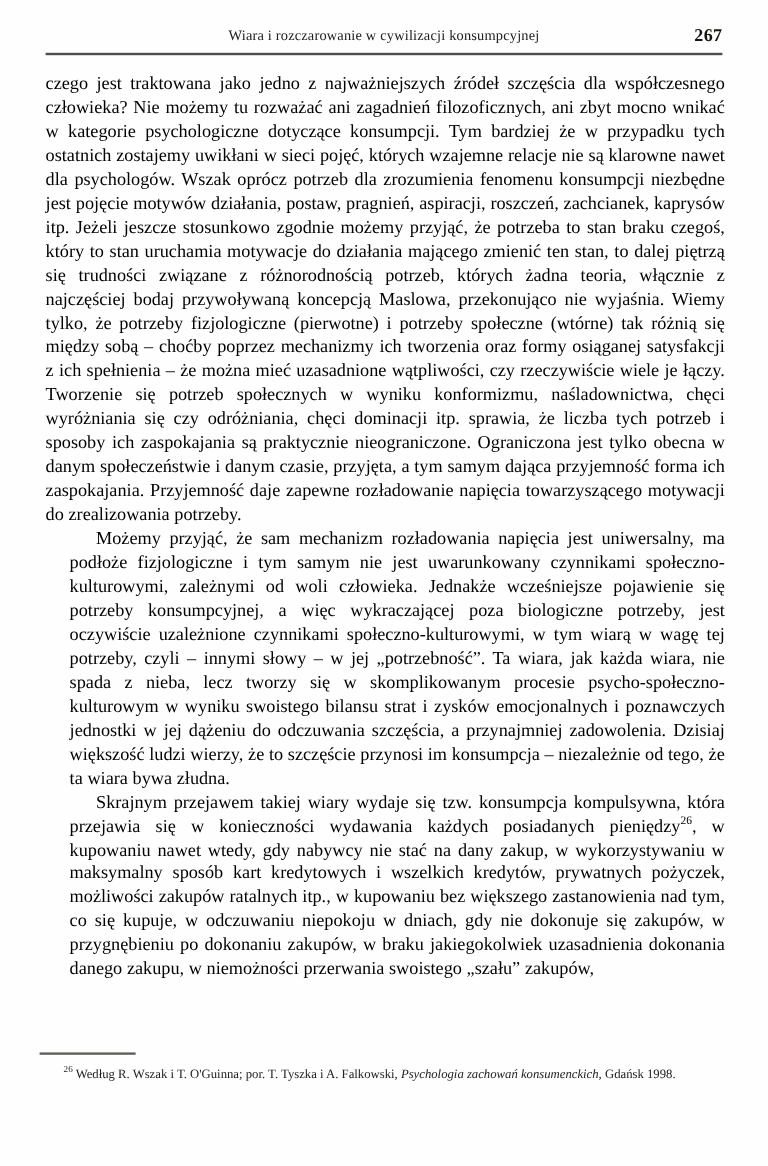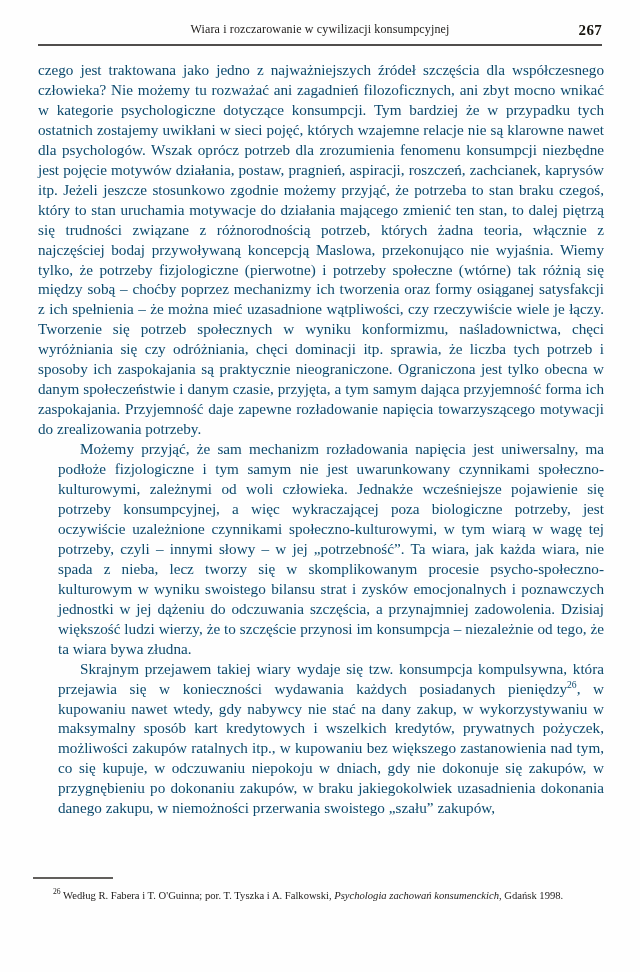--- a/index.html
+++ b/index.html
@@ -63,21 +63,21 @@
     left: 38px;
     top: 60px;
     width: 566px;
   }
   .para {
     font-size: 15.2px;
     line-height: 19.95px;
     text-align: justify;
     text-justify: inter-word;
     margin: 0;
-    color: #0c4a6e;
+    color: #000000;
     hyphens: manual;
     word-spacing: 0.1px;
   }
   .para.indent {
     text-indent: 22px;
     margin-left: 20px;
   }
   .fn-ref {
     font-size: 9.6px;
     vertical-align: super;
@@ -129,15 +129,15 @@
 
     <p class="para">czego jest traktowana jako jedno z najważniejszych źródeł szczęścia dla współczesnego człowieka? Nie możemy tu rozważać ani zagadnień filozoficznych, ani zbyt mocno wnikać w kategorie psychologiczne dotyczące konsumpcji. Tym bardziej że w przypadku tych ostatnich zostajemy uwikłani w sieci pojęć, których wzajemne relacje nie są klarowne nawet dla psychologów. Wszak oprócz potrzeb dla zrozumienia fenomenu konsumpcji niezbędne jest pojęcie motywów działania, postaw, pragnień, aspiracji, roszczeń, zachcianek, kaprysów itp. Jeżeli jeszcze stosunkowo zgodnie możemy przyjąć, że potrzeba to stan braku czegoś, który to stan uruchamia motywacje do działania mającego zmienić ten stan, to dalej piętrzą się trudności związane z różnorodnością potrzeb, których żadna teoria, włącznie z najczęściej bodaj przywoływaną koncepcją Maslowa, przekonująco nie wyjaśnia. Wiemy tylko, że potrzeby fizjologiczne (pierwotne) i potrzeby społeczne (wtórne) tak różnią się między sobą – choćby poprzez mechanizmy ich tworzenia oraz formy osiąganej satysfakcji z ich spełnienia – że można mieć uzasadnione wątpliwości, czy rzeczywiście wiele je łączy. Tworzenie się potrzeb społecznych w wyniku konformizmu, naśladownictwa, chęci wyróżniania się czy odróżniania, chęci dominacji itp. sprawia, że liczba tych potrzeb i sposoby ich zaspokajania są praktycznie nieograniczone. Ograniczona jest tylko obecna w danym społeczeństwie i danym czasie, przyjęta, a tym samym dająca przyjemność forma ich zaspokajania. Przyjemność daje zapewne rozładowanie napięcia towarzyszącego motywacji do zrealizowania potrzeby.</p>
 
     <p class="para indent">Możemy przyjąć, że sam mechanizm rozładowania napięcia jest uniwersalny, ma podłoże fizjologiczne i tym samym nie jest uwarunkowany czynnikami społeczno-kulturowymi, zależnymi od woli człowieka. Jednakże wcześniejsze pojawienie się potrzeby konsumpcyjnej, a więc wykraczającej poza biologiczne potrzeby, jest oczywiście uzależnione czynnikami społeczno-kulturowymi, w tym wiarą w wagę tej potrzeby, czyli – innymi słowy – w jej „potrzebność”. Ta wiara, jak każda wiara, nie spada z nieba, lecz tworzy się w skomplikowanym procesie psycho-społeczno-kulturowym w wyniku swoistego bilansu strat i zysków emocjonalnych i poznawczych jednostki w jej dążeniu do odczuwania szczęścia, a przynajmniej zadowolenia. Dzisiaj większość ludzi wierzy, że to szczęście przynosi im konsumpcja – niezależnie od tego, że ta wiara bywa złudna.</p>
 
     <p class="para indent"><span>Skrajnym przejawem takiej wiary wydaje się tzw. konsumpcja kompulsywna, która przejawia się w konieczności wydawania każdych posiadanych pieniędzy</span><span class="fn-ref">26</span><span>, w kupowaniu nawet wtedy, gdy nabywcy nie stać na dany zakup, w wykorzystywaniu w maksymalny sposób kart kredytowych i wszelkich kredytów, prywatnych pożyczek, możliwości zakupów ratalnych itp., w kupowaniu bez większego zastanowienia nad tym, co się kupuje, w odczuwaniu niepokoju w dniach, gdy nie dokonuje się zakupów, w przygnębieniu po dokonaniu zakupów, w braku jakiegokolwiek uzasadnienia dokonania danego zakupu, w niemożności przerwania swoistego „szału” zakupów,</span></p>
 
   </div>
 
   <div class="fn-rule"></div>
-  <div class="footnote"><span class="fn-num">26</span><span> Według R. Fabera i T. O'Guinna; por. T. Tyszka i A. Falkowski, </span><span class="it">Psychologia zachowań konsumenckich</span><span>, Gdańsk 1998.</span></div>
+  <div class="footnote"><span class="fn-num">26</span><span> Według R. Wszak i T. O'Guinna; por. T. Tyszka i A. Falkowski, </span><span class="it">Psychologia zachowań konsumenckich</span><span>, Gdańsk 1998.</span></div>
 
 </div>
 
 </body></html>

